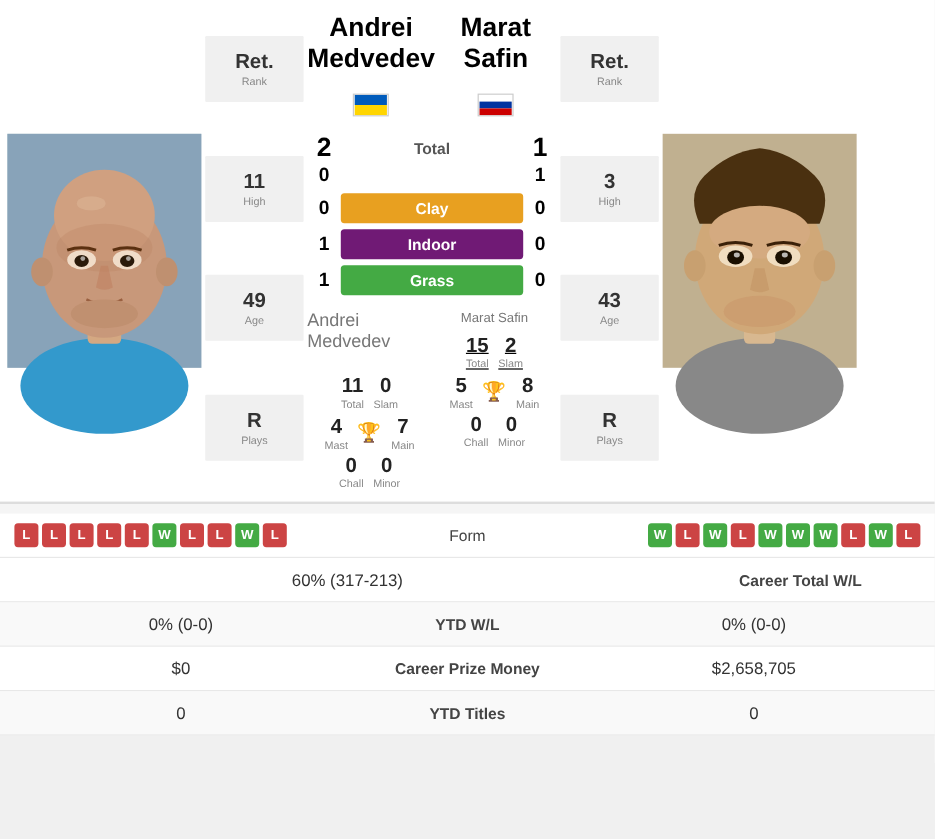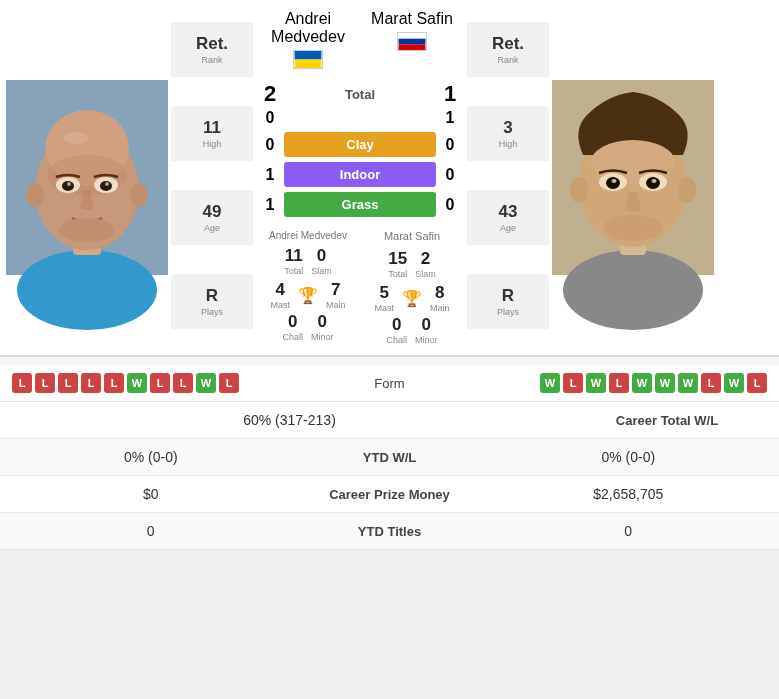--- a/index.html
+++ b/index.html
@@ -15,21 +15,21 @@
       width: 779px;
     }
 
     .trophy-icon {
       color: #b8a020;
       font-size: 16px;
     }
 
     .badge-hard { background: #4488cc; }
     .badge-clay { background: #e8a020; }
-    .badge-indoor { background: #8b5cf6; }
+    .badge-indoor { background: #701a75; }
     .badge-grass { background: #44aa44; }
 
     
     .bottom-section {
       margin-top: 8px;
     }
 
     .form-row {
       display: flex;
       align-items: center;
@@ -178,24 +178,24 @@
       color: #333;
     }
 
     .info-card-lbl {
       font-size: 9px;
       color: #888;
       margin-top: 1px;
     }
 
     .player-name-top {
-      font-size: 16px;
-      font-weight: normal;
-      text-align: center;
-      margin-bottom: 4px;
+      font-size: 22px;
+      font-weight: bold;
+      text-align: center;
+      margin-bottom: 16px;
     }
 
     
     .face-svg {
       width: 100%;
       height: 100%;
     }
 
     .scores-title-row {
       display: flex;
@@ -388,21 +388,21 @@
 
       <div class="surface-row">
         <div class="surface-num">1</div>
         <div class="surface-btn badge-grass">Grass</div>
         <div class="surface-num">0</div>
       </div>
 
       <div style="display:flex; width:100%; justify-content:space-between; margin-top:8px;">
 
         <div style="display:flex; flex-direction:column; align-items:center; flex:1;">
-          <div style="font-size:10px; color:#777; margin-bottom:0;">Andrei Medvedev</div>
+          <div style="font-size:15px; color:#777; margin-bottom:14px;">Andrei Medvedev</div>
           <div class="stats-pair-row" style="gap:8px;">
             <div class="stat-pair-item">
               <div class="stat-pair-val">11</div>
               <div class="stat-pair-lbl">Total</div>
             </div>
             <div class="stat-pair-item">
               <div class="stat-pair-val">0</div>
               <div class="stat-pair-lbl">Slam</div>
             </div>
           </div>
@@ -424,21 +424,21 @@
             </div>
             <div class="stat-pair-item">
               <div class="stat-pair-val">0</div>
               <div class="stat-pair-lbl">Minor</div>
             </div>
           </div>
         </div>
 
         <div style="display:flex; flex-direction:column; align-items:center; flex:1;">
           <div style="font-size:11px; color:#777; margin-bottom:2px;">Marat Safin</div>
-          <div class="stats-pair-row" style="gap:8px;">
+          <div class="stats-pair-row" style="gap:8px;text-decoration:underline;">
             <div class="stat-pair-item">
               <div class="stat-pair-val">15</div>
               <div class="stat-pair-lbl">Total</div>
             </div>
             <div class="stat-pair-item">
               <div class="stat-pair-val">2</div>
               <div class="stat-pair-lbl">Slam</div>
             </div>
           </div>
           <div class="trophy-row" style="margin-top:4px;">

